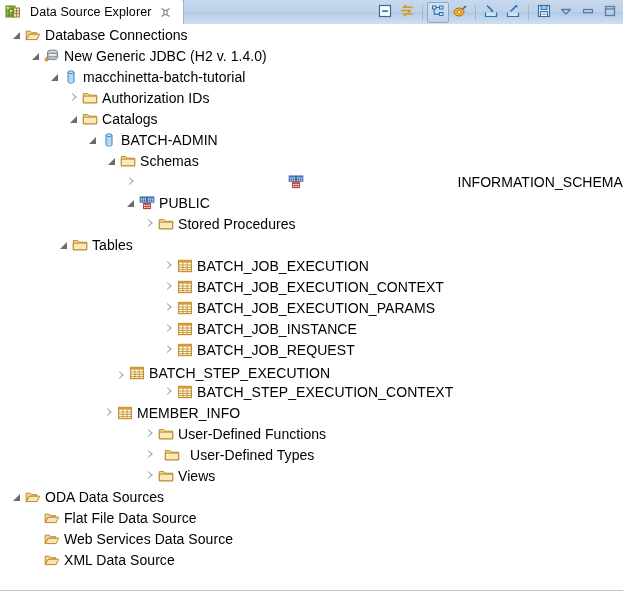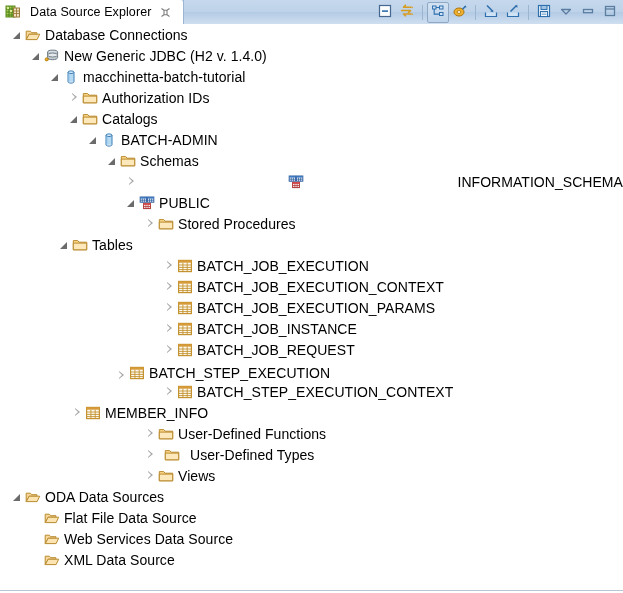--- a/index.html
+++ b/index.html
@@ -456,21 +456,21 @@
           <i class="inner"></i>
         </span>
         <span class="icon"><svg width="16" height="16" viewBox="0 0 16 16">
             <rect x="1.6" y="2.4" width="12.8" height="11.2" fill="#fdfbf2" stroke="#c4922f" stroke-width="1.2"></rect>
             <rect x="1.6" y="2.4" width="12.8" height="2.3" fill="#d79b3a"></rect>
             <path d="M1.6 7h12.8M1.6 9.4h12.8M1.6 11.6h12.8" stroke="#c4922f" stroke-width=".9"></path>
             <path d="M5.9 4.7v8.9M10.2 4.7v8.9" stroke="#c4922f" stroke-width=".9"></path>
           </svg></span>
         <span class="label">BATCH_STEP_EXECUTION_CONTEXT</span>
       </div>
-      <div class="row" style="padding-left: 72px;">
+      <div class="row" style="padding-left: 104px;">
         <span class="arrow collapsed">
           <i></i>
           <i class="inner"></i>
         </span>
         <span class="icon"><svg width="16" height="16" viewBox="0 0 16 16">
             <rect x="1.6" y="2.4" width="12.8" height="11.2" fill="#fdfbf2" stroke="#c4922f" stroke-width="1.2"></rect>
             <rect x="1.6" y="2.4" width="12.8" height="2.3" fill="#d79b3a"></rect>
             <path d="M1.6 7h12.8M1.6 9.4h12.8M1.6 11.6h12.8" stroke="#c4922f" stroke-width=".9"></path>
             <path d="M5.9 4.7v8.9M10.2 4.7v8.9" stroke="#c4922f" stroke-width=".9"></path>
           </svg></span>

